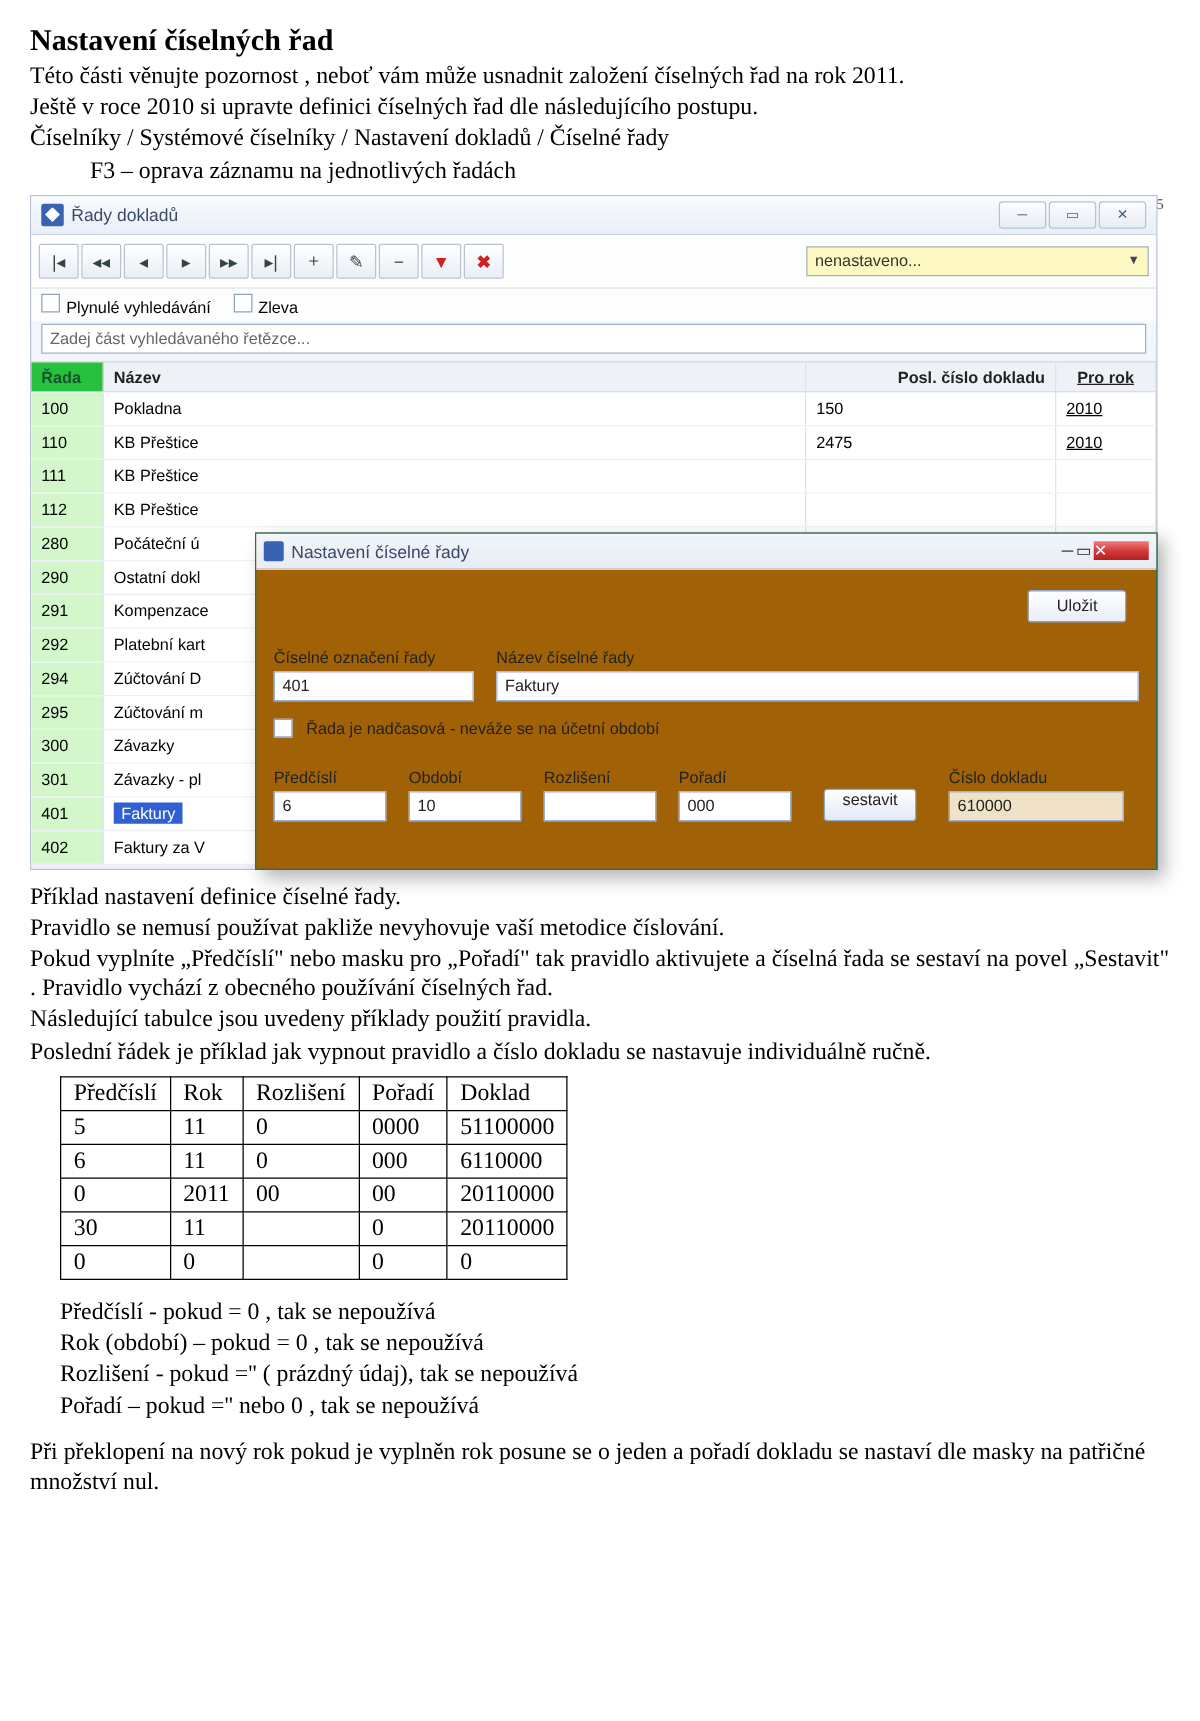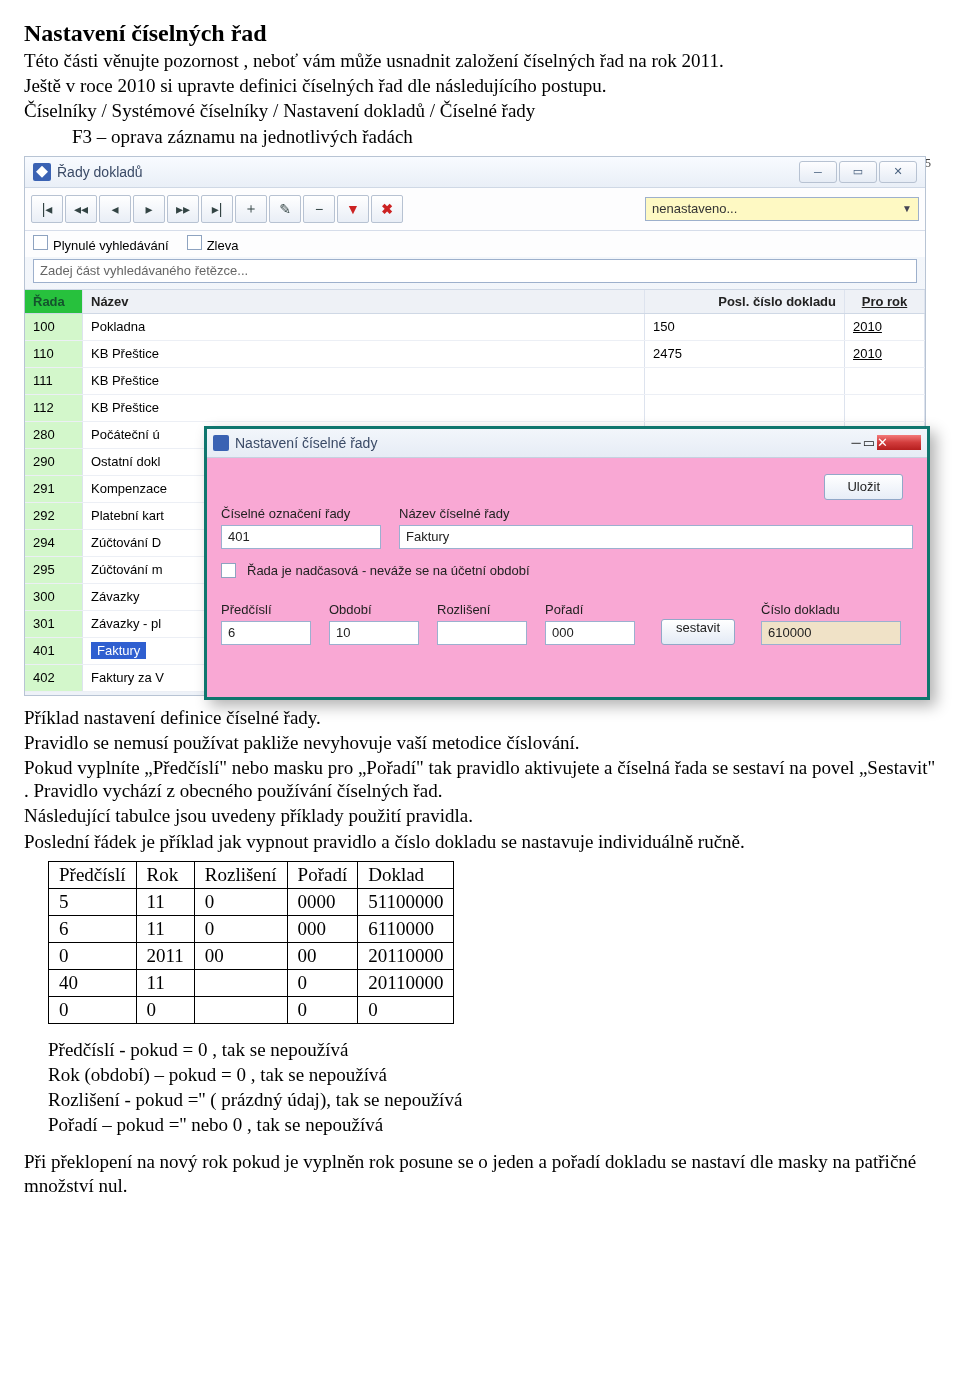--- a/index.html
+++ b/index.html
@@ -77,38 +77,38 @@
   .row { display:flex; background:#fff; border-bottom:1px solid #eceff5; height:26px; align-items:stretch; }
   .row .c { display:flex; align-items:center; }
   .row .c-rad { background:#d3f7cb; }
   .row.sel .c-naz span {
     background:#2f5fd0; color:#fff; padding:1px 6px; display:inline-block;
   }
 
   
   .modal {
     position:absolute; left:180px; top:270px; width:720px; height:268px;
-    background:#f9a8d4; border:3px solid #0f766e;
+    background:#a16207; border:1px solid #0f766e;
     font-family: Tahoma, "Segoe UI", Arial, sans-serif; font-size:13px; color:#222;
     box-shadow: 6px 6px 14px rgba(0,0,0,.3);
   }
   .modal .mtitle {
     height:28px; background:linear-gradient(#f2f6fb,#e6ecf5);
     display:flex; align-items:center; gap:6px; padding:0 6px; border-bottom:1px solid #c6d0df;
   }
   .modal .mtitle .title { color:#3a4a66; font-size:14px; }
   .modal .mtitle .wbtns { margin-left:auto; display:flex; gap:2px;}
   .modal .mtitle .wbtn.close { background:linear-gradient(#f37a7a,#d23c3c,#b61f1f); color:#fff; border-color:#8e1a1a; width:44px;}
   .modal .inner { padding:10px 14px; }
   .modal .saveBtn {
     float:right; margin:6px 10px 0 0;
     height:24px; padding:0 22px; border:1px solid #92a8c8; border-radius:3px;
     background:linear-gradient(#ffffff,#e7edf7); display:flex; align-items:center;
   }
-  .modal .lblrow { clear:both; display:flex; gap:18px; margin-top:38px; }
+  .modal .lblrow { clear:both; display:flex; gap:18px; margin-top:52px; }
   .modal .lblrow2 { display:flex; gap:18px; margin-top:24px; align-items:flex-end; }
   .fld { display:flex; flex-direction:column; }
   .fld label { font-size:13px; color:#222; margin-bottom:4px; white-space:nowrap;}
   .fld .inp {
     height:22px; border:1px solid #9bb0cf; background:#fff; padding:0 6px; display:flex; align-items:center;
   }
   .inp.ro { background:#f0e2c7; }
   .modal .timeless { display:flex; align-items:center; gap:6px; margin-top:14px; }
   .modal .btn-sest {
     height:24px; padding:0 14px; border:1px solid #92a8c8; border-radius:3px;
@@ -382,21 +382,21 @@
         <td>6110000</td>
       </tr>
       <tr>
         <td>0</td>
         <td>2011</td>
         <td>00</td>
         <td>00</td>
         <td>20110000</td>
       </tr>
       <tr>
-        <td>40</td>
+        <td>30</td>
         <td>11</td>
         <td></td>
         <td>0</td>
         <td>20110000</td>
       </tr>
       <tr>
         <td>0</td>
         <td>0</td>
         <td></td>
         <td>0</td>

